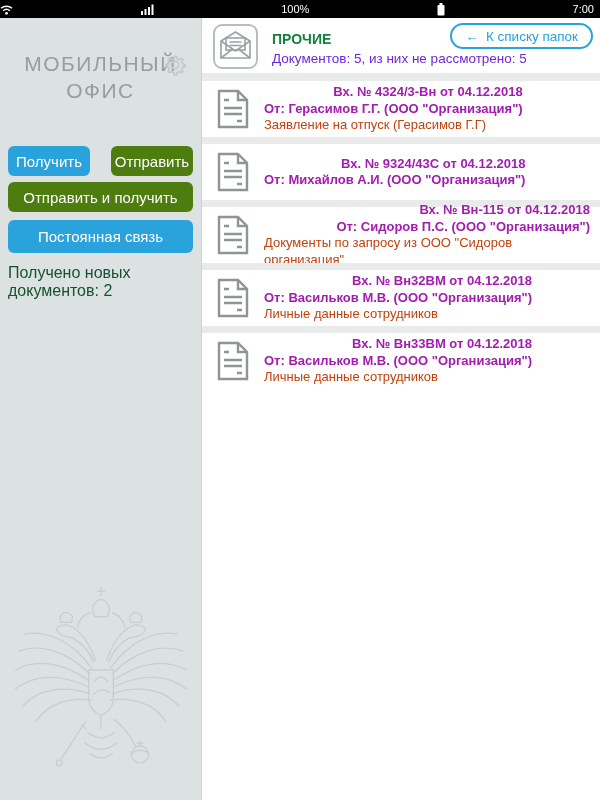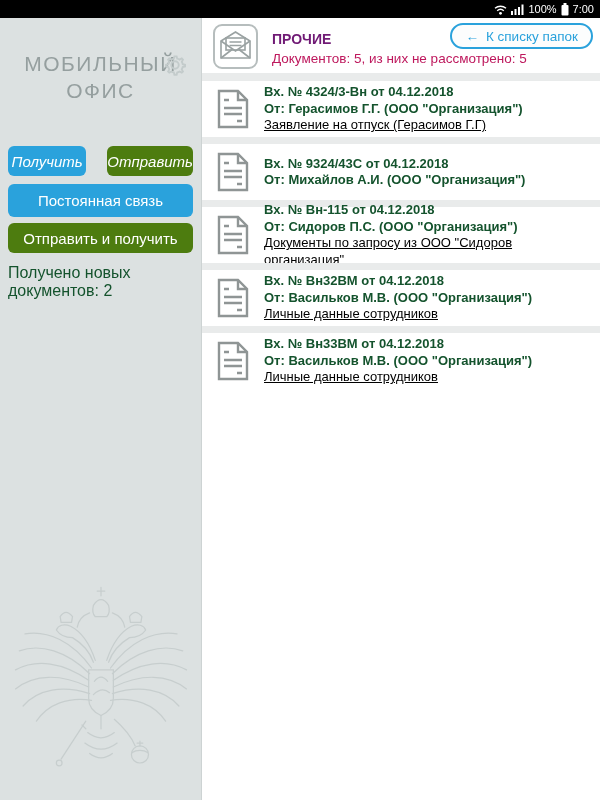--- a/index.html
+++ b/index.html
@@ -1,66 +1,66 @@
 <!DOCTYPE html>
 <html><head>
 <meta charset="utf-8">
 <style>
   * { margin:0; padding:0; box-sizing:border-box; }
   html,body { width:600px; height:800px; }
   body { font-family:"Liberation Sans", sans-serif; background:#fff; overflow:hidden; }
 
   
   .status-bar { height:18px; background:#000; display:flex; align-items:center;
-                justify-content:flex-end; gap:4px; padding-right:6px; color:#fff; font-size:11px; }
+                justify-content:space-between; gap:4px; padding-right:6px; color:#fff; font-size:11px; }
   .status-bar svg { display:block; }
 
   
   .app { display:flex; height:782px; }
   .sidebar { width:202px; background:#dce1e1; position:relative; flex:none;
              border-right:1px solid #cdd3d3; }
   .content { flex:1; background:#fff; display:flex; flex-direction:column; }
 
   
   .logo { margin-top:32px; text-align:center; color:#959f9f; font-size:21px;
           font-weight:300; letter-spacing:1.5px; line-height:27px; }
   .gear { position:absolute; top:33px; right:12px; }
   .btn-block { margin:42px 8px 0 8px; }
   .btn { border-radius:6px; color:#fff; font-size:15px; display:flex;
          align-items:center; justify-content:center; height:30px; cursor:pointer; }
   .btn.blue { background:#2aa2dc; }
   .btn.gray { background:#4d7c0f; }
-  .btn-row { display:flex; gap:21px;font-style:italic; }
+  .btn-row { display:flex; gap:21px; }
   .btn-row .btn { flex:1; }
   .mt6 { margin-top:6px; }
   .mt8 { margin-top:8px; }
   .tall { height:33px; }
   .received { margin:11px 8px 0 8px; color:#14532d; font-size:16px; }
   .emblem { position:absolute; bottom:4px; left:50%; transform:translateX(-50%); }
 
   
   .panel-header { height:55px; position:relative; background:#fff; flex:none; }
   .folder-icon-card { position:absolute; left:11px; top:6px; width:45px; height:45px;
                       border:2px solid #b6bdbd; border-radius:9px; background:#fff;
                       display:flex; align-items:center; justify-content:center; }
-  .folder-title { position:absolute; left:70px; top:13px; font-size:14px; font-weight:bold; color:#701a75; }
-  .folder-stats { position:absolute; left:70px; top:33px; font-size:13.5px; color:#be185d; }
+  .folder-title { position:absolute; left:70px; top:13px; font-size:14px; font-weight:bold; color:#15803d; }
+  .folder-stats { position:absolute; left:70px; top:33px; font-size:13.5px; color:#6d28d9; }
   .back-btn { position:absolute; right:7px; top:5px; height:26px; padding:0 13px;
               border:2px solid #2aa2dc; border-radius:14px; background:#fcfdfd;
               color:#2aa2dc; font-size:13.5px; display:flex; align-items:center; gap:7px; cursor:pointer; }
 
   
   .gap { height:8px; background:#e9ebeb; flex:none; }
   .gap.thin { height:7px; }
   .doc-item { background:#fff; height:56px; display:flex; align-items:center;
               padding:0 10px 0 13px; gap:13px; flex:none; }
   .doc-icon { flex:none; width:36px; display:flex; justify-content:center; }
   .doc-lines { line-height:16.5px; font-size:13px; }
-  .doc-l12 { font-weight:bold; color:#14532d; }
-  .doc-l3 { color:#000000;text-decoration:underline; }
+  .doc-l12 { font-weight:bold; color:#a21caf;text-align:right; }
+  .doc-l3 { color:#c2410c; }
   .filler { flex:1; background:#fff; }
 </style>
 </head>
 <body>
 
 <div class="status-bar">
   <span>
     <svg width="13" height="11" viewBox="0 0 13 11">
       <path d="M1 4.2 A8.5 8.5 0 0 1 12 4.2" fill="none" stroke="#fff" stroke-width="1.4"></path>
       <path d="M3.2 6.8 A5 5 0 0 1 9.8 6.8" fill="none" stroke="#fff" stroke-width="1.4"></path>
@@ -100,22 +100,22 @@
     <div class="logo">
       <div>МОБИЛЬНЫЙ</div>
       <div>ОФИС</div>
     </div>
 
     <div class="btn-block">
       <div class="btn-row">
         <div class="btn blue">Получить</div>
         <div class="btn gray">Отправить</div>
       </div>
+      <div class="btn gray mt6">Отправить и получить</div>
       <div class="btn blue mt8 tall">Постоянная связь</div>
-      <div class="btn gray mt6">Отправить и получить</div>
     </div>
 
     <div class="received">Получено новых документов: 2</div>
 
     <span class="emblem">
       <svg width="190" height="210" viewBox="0 0 200 220">
         <g fill="none" stroke="#c7cece" stroke-width="1.3" stroke-linecap="round">
 
           <path d="M100 5 v9 M96 9 h8"></path>
           <path d="M92 24 q8 -12 16 0 q2 8 -2 12 h-12 q-4 -4 -2 -12 z"></path>

